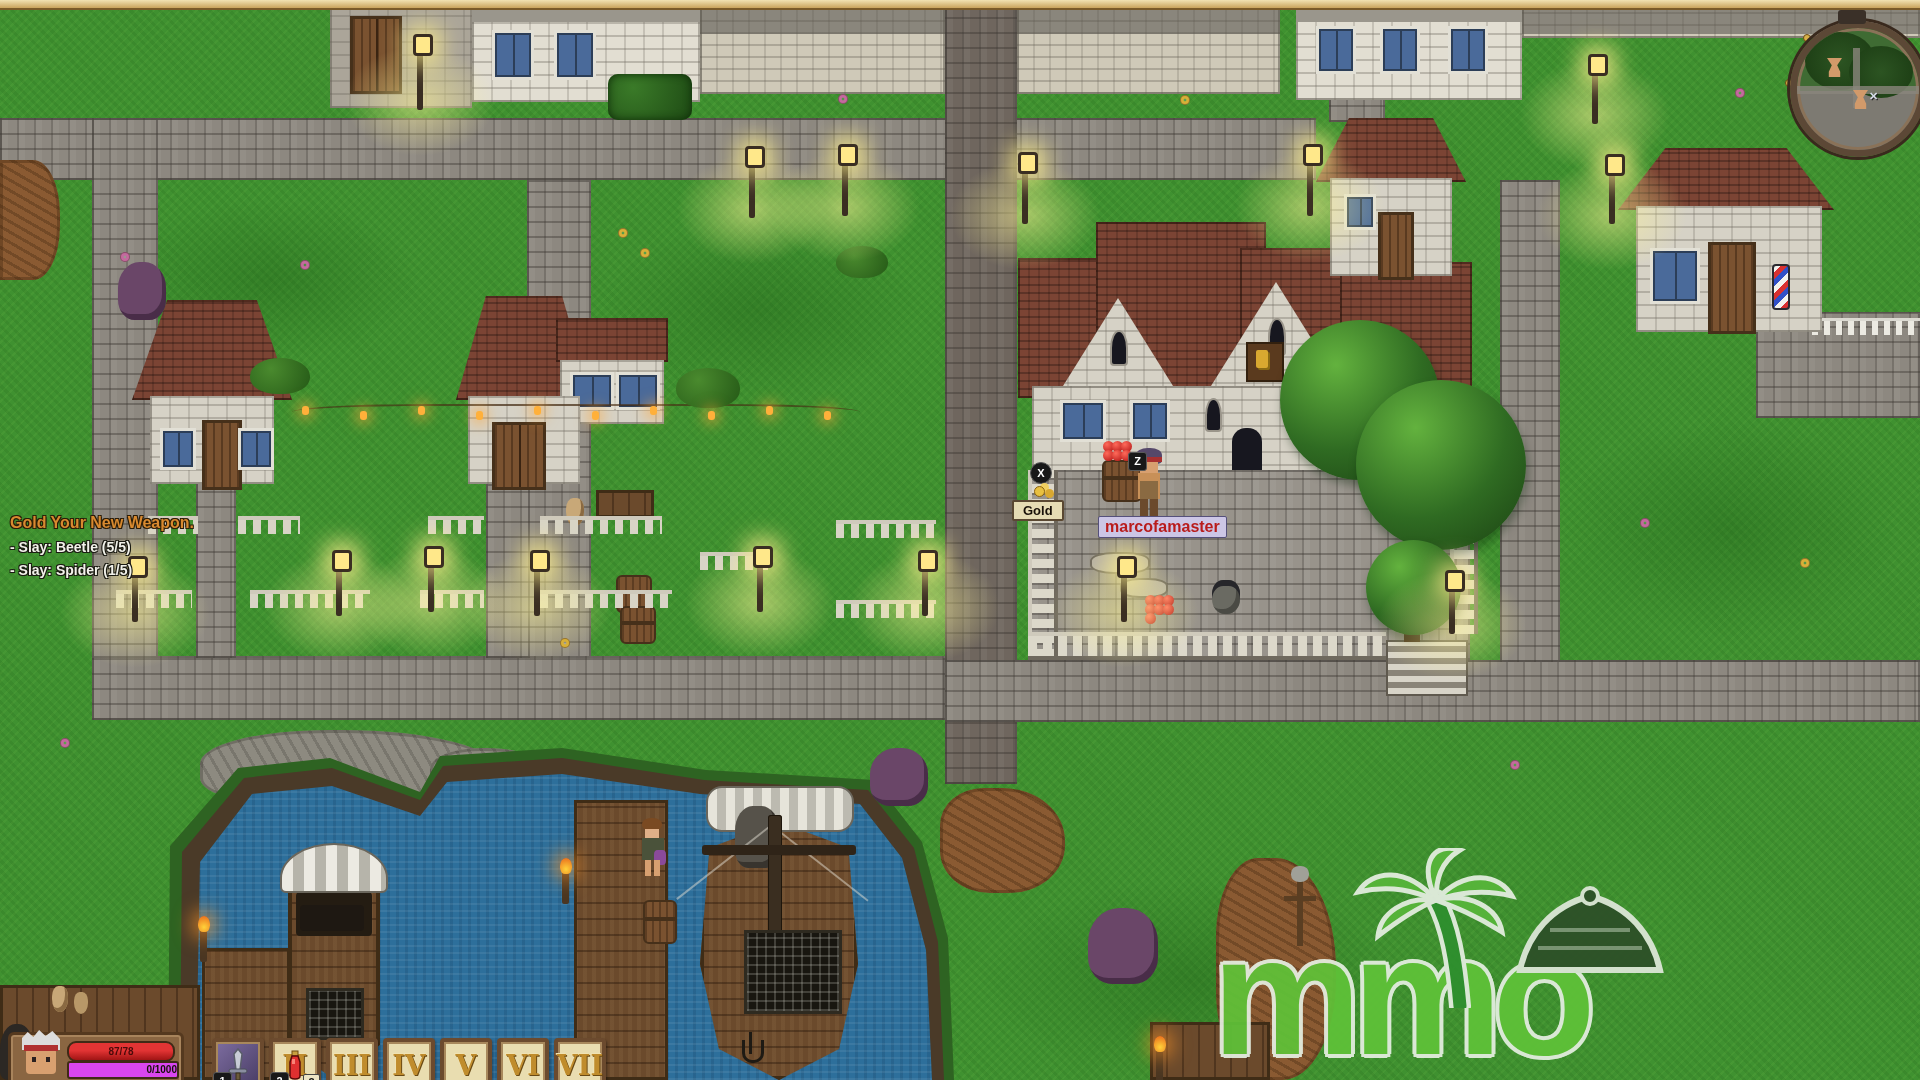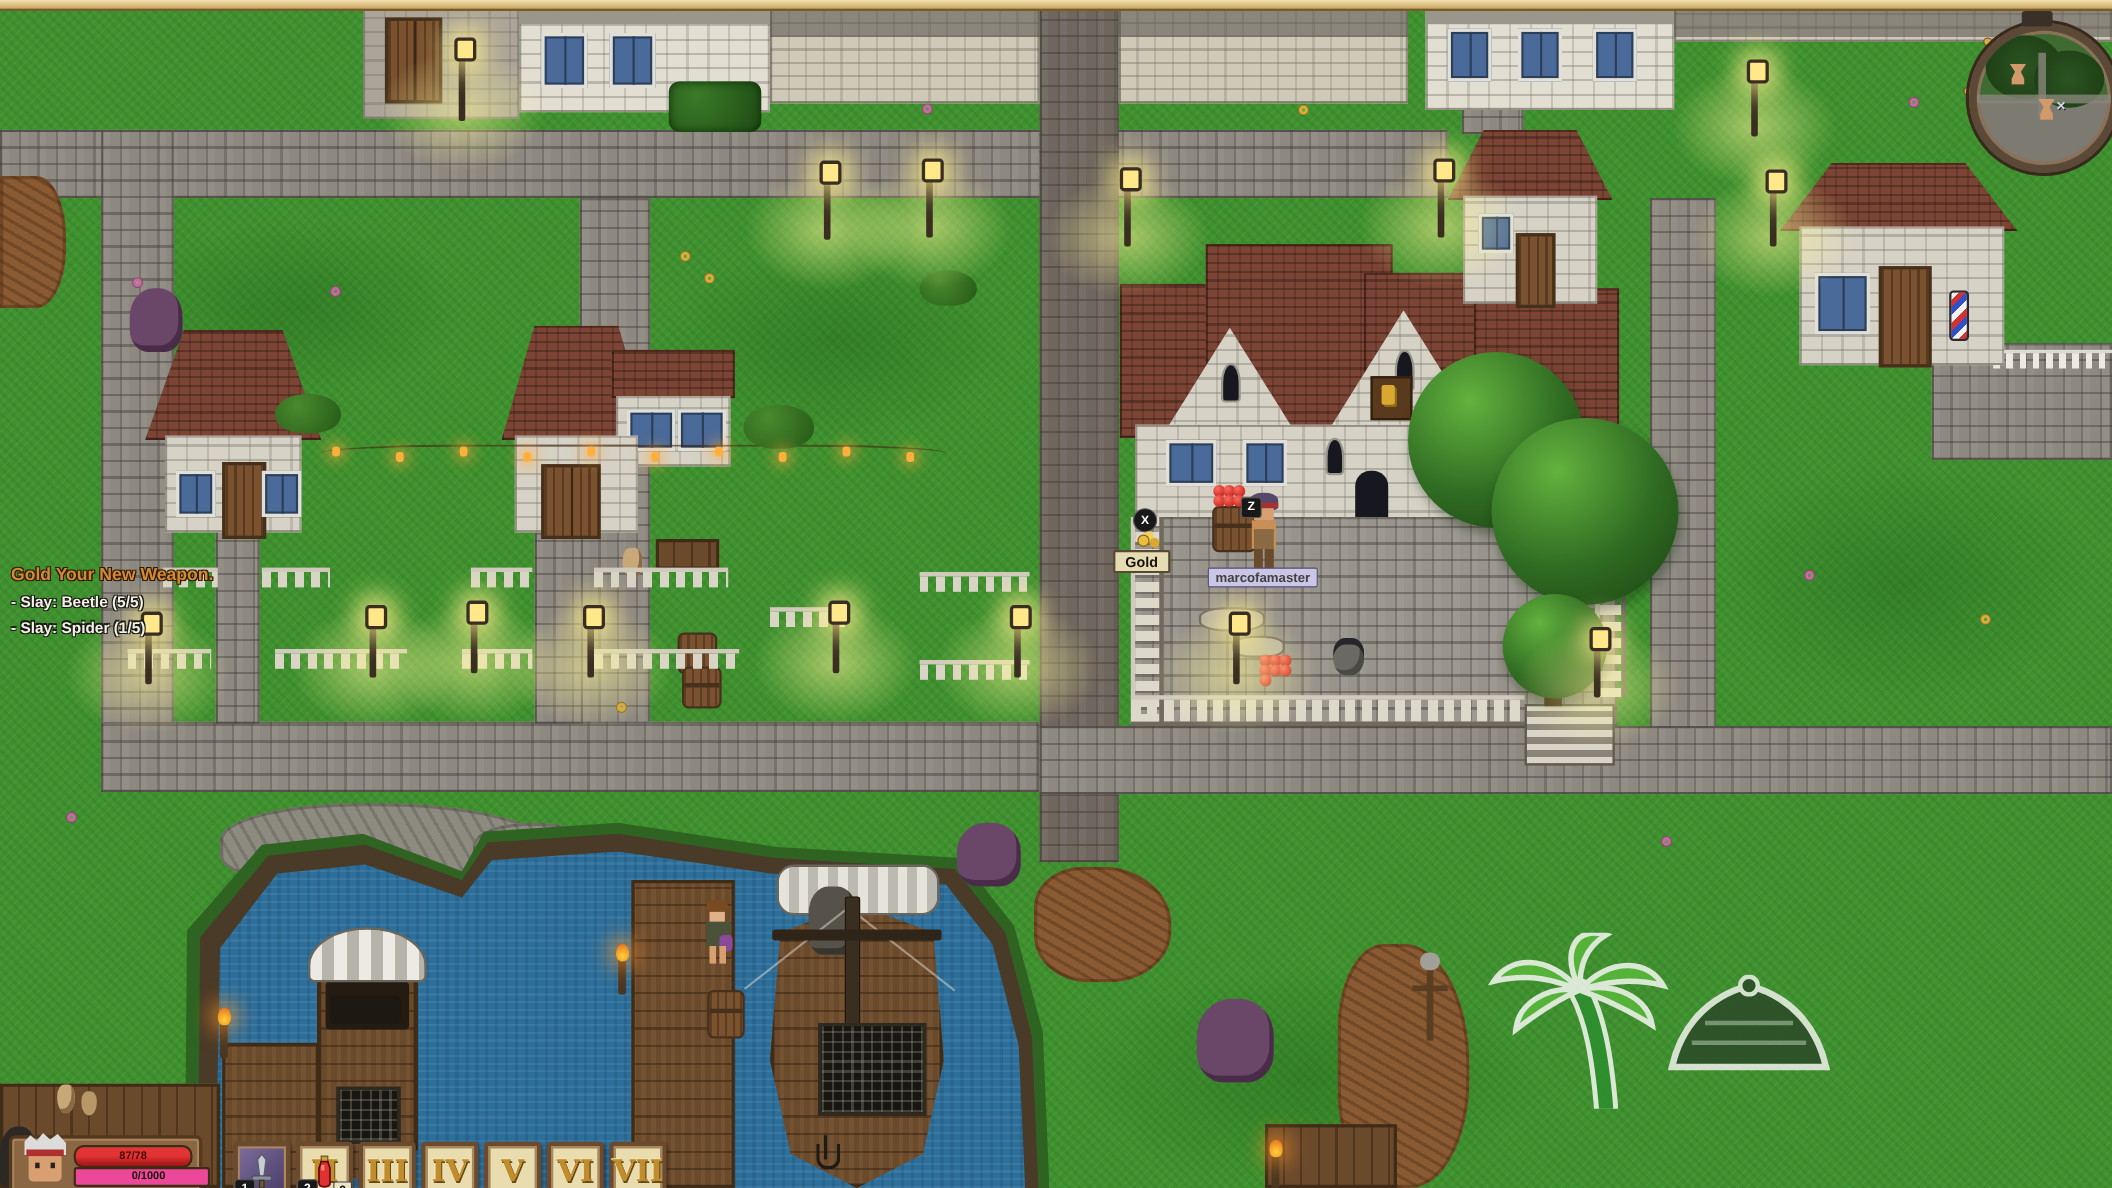--- a/index.html
+++ b/index.html
@@ -110,33 +110,33 @@
     border:7px solid #5c4836;box-shadow:0 0 0 3px #39291d, inset 0 0 0 3px #8a7258;
     background:linear-gradient(180deg,#3f6b33 0 52%,#7d7a72 52% 100%);overflow:hidden;}
   .mm-tree{position:absolute;border-radius:50%;background:radial-gradient(circle,#2c5422,#1a3a12);}
   .mm-road{position:absolute;background:#8a867c;opacity:.8;}
   .mm-goblet{position:absolute;width:15px;height:19px;background:#d29a6a;
     clip-path:polygon(0 0,100% 0,68% 38%,88% 72%,88% 100%,12% 100%,12% 72%,32% 38%);
     filter:drop-shadow(1px 1px 0 #4a2e14);}
   .mm-player{position:absolute;color:#d6dce8;font-size:11px;font-weight:bold;text-shadow:1px 1px 0 #222;}
   .mm-stud{position:absolute;width:6px;height:6px;border-radius:50%;background:#d8b048;border:1px solid #6a4a14;}
   .tag-name{background:#ccc6e6;border:1px solid #55507a;border-radius:2px;padding:1px 6px;
-    font-size:12px;font-weight:bold;color:#404040;white-space:nowrap;}
+    font-size:16px;font-weight:bold;color:#b91c1c;white-space:nowrap;}
   .tag-gold{background:#e6dcb4;border:2px solid #5a4832;border-radius:2px;padding:1px 9px;
     font-size:13px;font-weight:bold;color:#181008;}
   .key-badge{background:#181818;color:#fff;border:1px solid #5a5a5a;font-size:11px;font-weight:bold;
     width:17px;height:17px;line-height:17px;text-align:center;border-radius:3px;}
   .round{border-radius:50%;}
   #hud{left:8px;top:1032px;width:170px;height:48px;background:#8a6642;border:3px solid #55391f;
     border-radius:6px;box-shadow:inset 0 0 0 2px #a8845c;}
   .hp-bar{left:56px;top:6px;width:104px;height:17px;border:2px solid #3f2a16;border-radius:9px;
     background:linear-gradient(180deg,#e23434 0 45%,#a01414);color:#4a0a0a;font-size:10px;font-weight:bold;
     text-align:center;line-height:17px;}
   .xp-bar{left:56px;top:26px;width:108px;height:14px;border:2px solid #3f2a16;border-radius:3px;
-    background:#ec4899;color:#151008;font-size:10px;font-weight:bold;text-align:center;line-height:14px;padding-left:12px;}
+    background:#d946ef;color:#151008;font-size:10px;font-weight:bold;text-align:right;line-height:14px;}
   .slot{position:absolute;width:44px;height:46px;background:#e9ddb0;border:4px solid #6b4a2e;border-radius:4px;
     box-shadow:inset 0 0 0 2px #a8885c, 1px 2px 3px rgba(0,0,0,.4);display:flex;align-items:center;justify-content:center;}
   .slot .numeral{font-family:"DejaVu Serif",serif;font-weight:bold;font-size:27px;color:#c08c2c;
     text-shadow:1px 1px 0 #6a4a14,-1px -1px 0 #f0e2b2;}
   .slot-1{background:linear-gradient(135deg,#7d6da0,#463a62);}
   .key-label{position:absolute;left:-3px;bottom:-3px;}
   .count-label{position:absolute;right:-3px;bottom:-3px;background:#ece4c4;color:#111;border:1px solid #444;
     width:15px;height:15px;line-height:15px;font-size:11px;font-weight:bold;text-align:center;border-radius:2px;}
   
   .wm-text{font-weight:bold;letter-spacing:-9px;line-height:1;
@@ -502,20 +502,21 @@
       <span class="numeral">V</span>
     </div>
   <div class="slot" style="left:497px;top:1038px;">
       <span class="numeral">VI</span>
     </div>
   <div class="slot" style="left:554px;top:1038px;">
       <span class="numeral">VII</span>
     </div>
 
   <div class="abs" style="left:1200px;top:850px;width:720px;height:230px;opacity:.93;">
+    <span class="abs wm-text wm-mmo" style="left:12px;top:62px;">mmo</span>
     <svg class="abs" style="left:148px;top:-2px;" width="190" height="160" viewBox="0 0 190 160">
       <path d="M112 158 C 108 112 102 78 88 52" stroke="#e6efe2" stroke-width="22" fill="none" stroke-linecap="round"></path>
       <path d="M112 158 C 108 112 102 78 88 52" stroke="#2e8f2e" stroke-width="13" fill="none" stroke-linecap="round"></path>
       <g stroke="#e6efe2" stroke-width="5" fill="#57b63a">
         <path d="M88 52 C 58 18 24 22 10 44 C 44 36 68 44 88 52 Z"></path>
         <path d="M88 52 C 70 14 86 -6 112 2 C 92 14 88 32 88 52 Z"></path>
         <path d="M88 52 C 118 20 152 26 164 48 C 132 40 108 46 88 52 Z"></path>
         <path d="M88 52 C 122 44 150 60 154 84 C 126 66 104 58 88 52 Z"></path>
         <path d="M88 52 C 56 48 32 66 30 88 C 56 68 74 58 88 52 Z"></path>
       </g>

